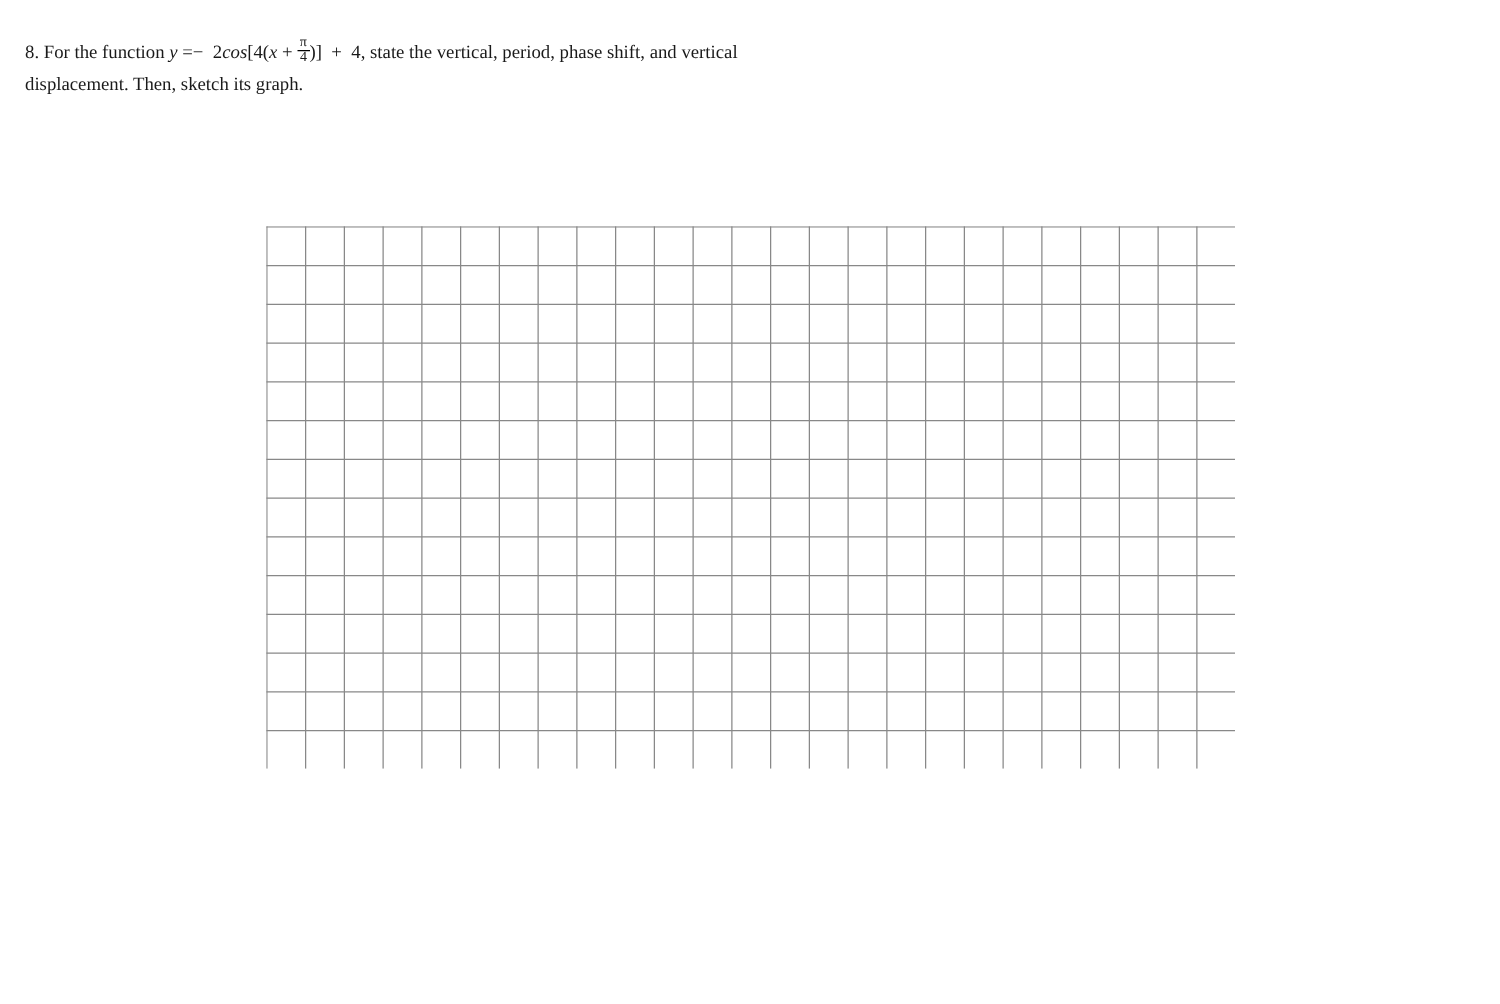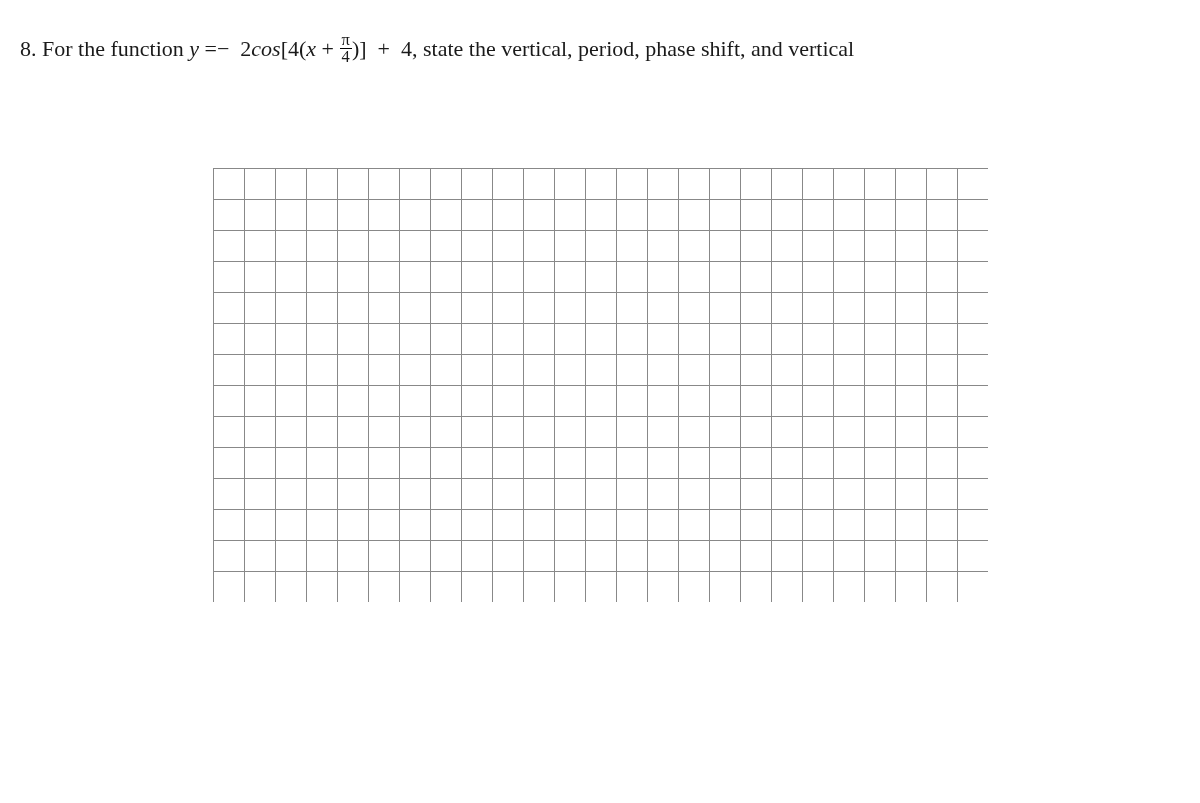--- a/index.html
+++ b/index.html
@@ -9,21 +9,21 @@
     }
     body {
       width: 1200px;
       height: 803px;
       background: #ffffff;
       font-family: Georgia, 'Times New Roman', serif;
       padding: 30px 20px;
       color: #1a1a1a;
     }
     .question-text {
-      font-size: 22px;
+      font-size: 15px;
       line-height: 1.7;
       margin-bottom: 100px;
     }
     .math-inline {
       font-style: italic;
       font-family: 'Times New Roman', serif;
     }
     .fraction {
       display: inline-block;
       vertical-align: middle;
@@ -62,20 +62,21 @@
   <span>For the function</span>
   <span class="math-inline">y</span>
   <span>=−</span>
   &nbsp;<span>2</span><span class="math-inline">cos</span><span>[4(</span><span class="math-inline">x</span>
   <span>+</span>
   <span class="fraction"><span class="num">π</span><span class="den">4</span></span><span>)]</span>
   &nbsp;<span>+</span>
   &nbsp;<span>4,</span>
   <span>state the vertical, period, phase shift, and vertical</span>
   <br>
+  <span>displacement. Then, sketch its graph.</span>
 </div>
 
 <div class="grid-container">
   <div class="grid">
     <svg id="grid-svg" width="775" height="434" viewBox="0 0 775 434">
         <line x1="0.5" y1="0" x2="0.5" y2="434" stroke="#888" stroke-width="1"></line>
         <line x1="31.5" y1="0" x2="31.5" y2="434" stroke="#888" stroke-width="1"></line>
         <line x1="62.5" y1="0" x2="62.5" y2="434" stroke="#888" stroke-width="1"></line>
         <line x1="93.5" y1="0" x2="93.5" y2="434" stroke="#888" stroke-width="1"></line>
         <line x1="124.5" y1="0" x2="124.5" y2="434" stroke="#888" stroke-width="1"></line>

